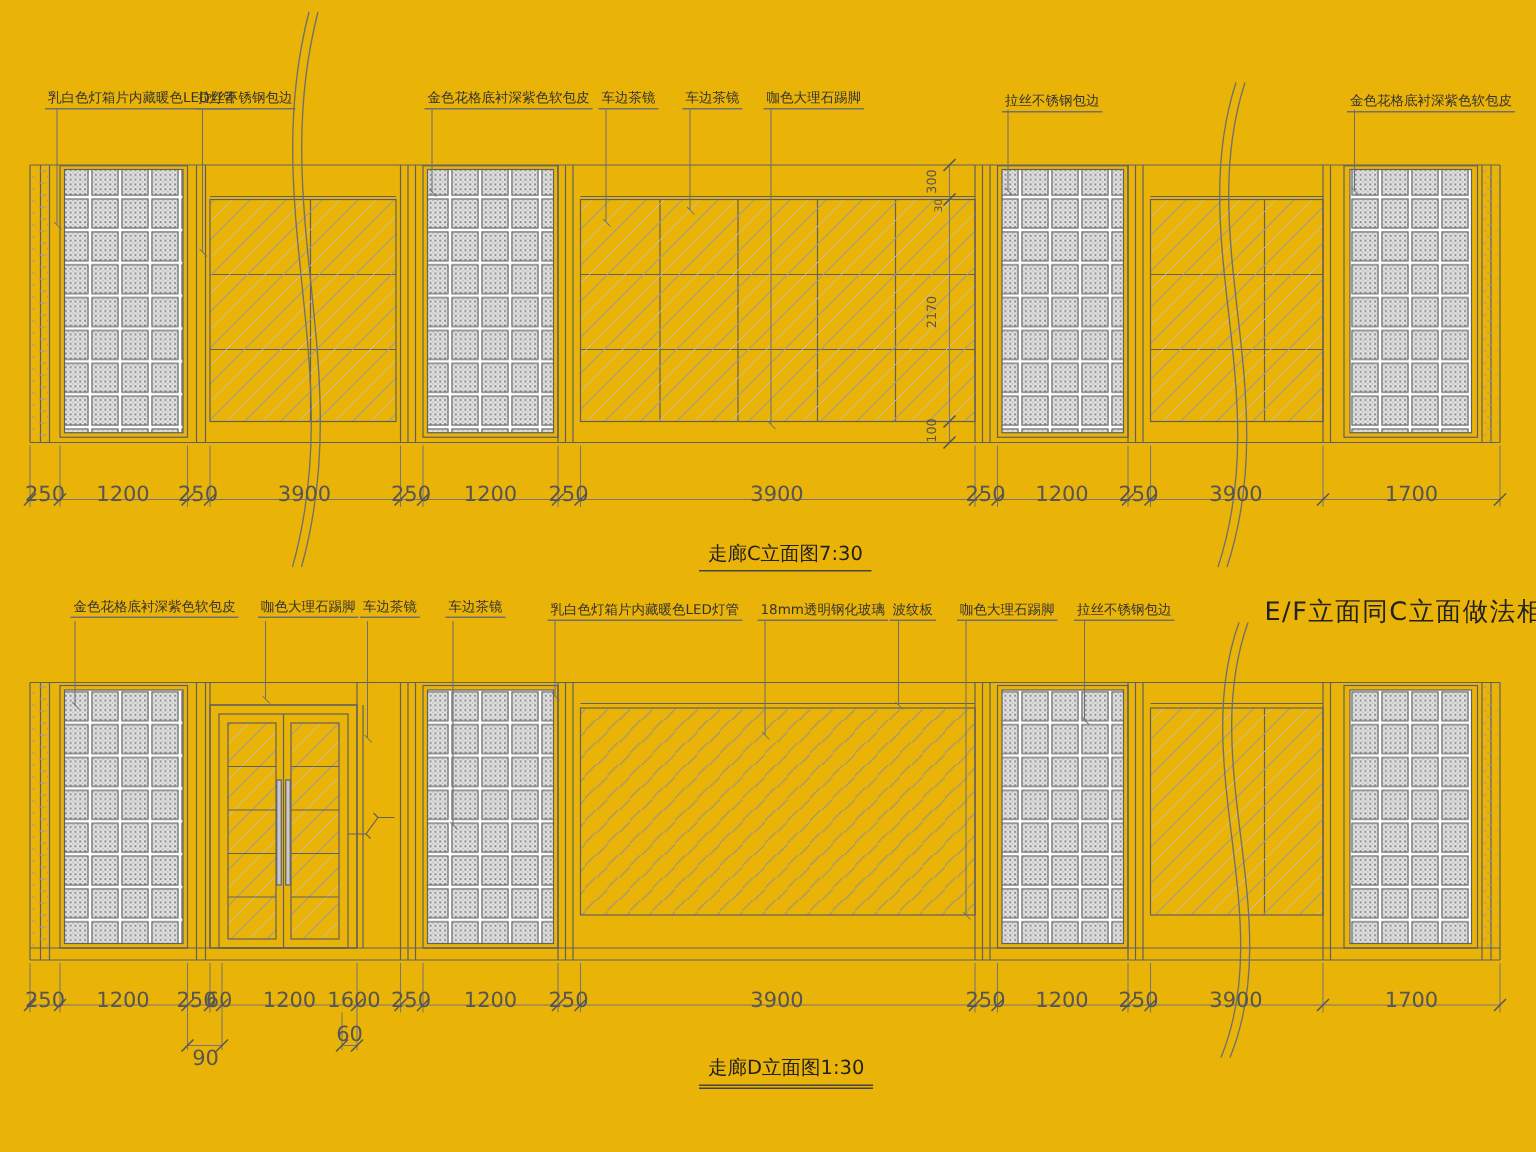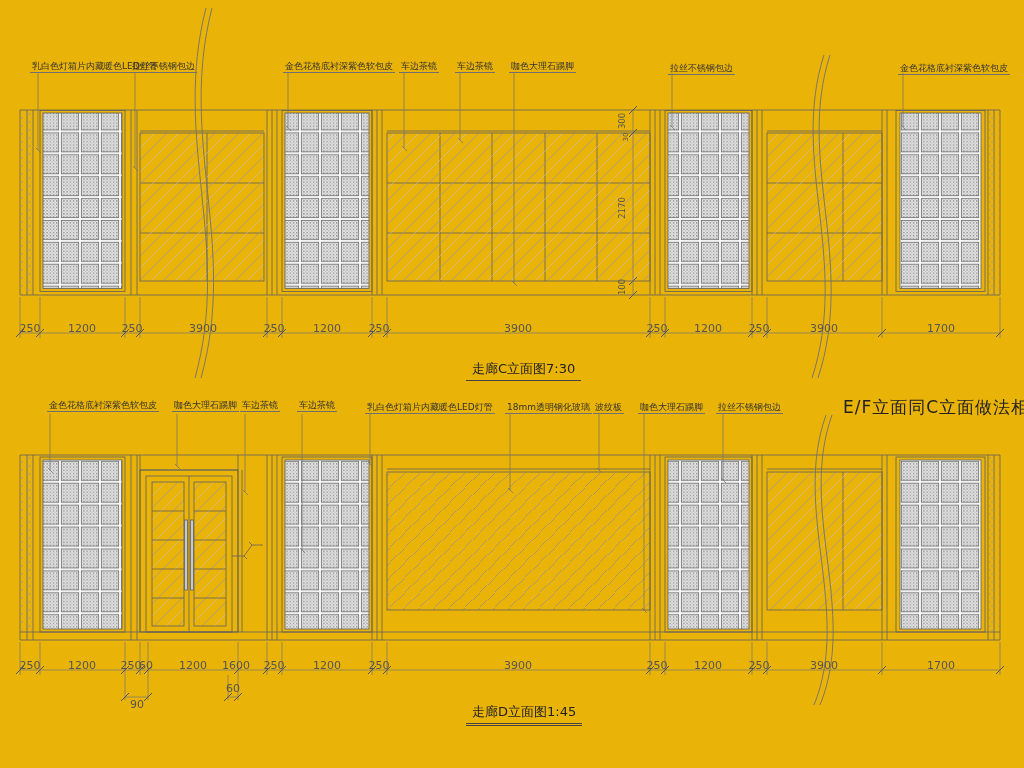--- a/index.html
+++ b/index.html
@@ -1,21 +1,21 @@
 <!DOCTYPE html>
 <html><head>
 <meta charset="utf-8">
 <style>
   html,body{margin:0;padding:0;background:#fff;}
   .canvas{position:relative;width:1024px;height:768px;background:#eab308;overflow:hidden;
           font-family:"DejaVu Sans",sans-serif;}
   svg{position:absolute;left:0;top:0;}
   .lbl{position:absolute;font-size:9px;line-height:10px;color:#333;white-space:nowrap;
        border-bottom:1px solid #707070;padding:0 2px 1px 2px;}
-  .dim{position:absolute;font-size:11px;color:#555;white-space:nowrap;transform:translateX(-50%);}
+  .dim{position:absolute;font-size:14px;color:#555;white-space:nowrap;transform:translateX(-50%);}
   .vdim{position:absolute;font-size:8.5px;color:#555;white-space:nowrap;
         transform:translate(-50%,-50%) rotate(-90deg);}
   .vdim.small{font-size:7px;}
   .title{position:absolute;font-size:13px;color:#222;white-space:nowrap;
          border-bottom:1px solid #444;padding:0 6px 2px 6px;}
   .title.dbl{border-bottom:3px double #444;}
   .note{position:absolute;font-size:17px;color:#222;white-space:nowrap;letter-spacing:1px;}
 </style>
 </head>
 <body>
@@ -192,21 +192,21 @@
 <div class="lbl" style="left:240px;top:400px">车边茶镜</div>
 <div class="lbl" style="left:297px;top:400px">车边茶镜</div>
 <div class="lbl" style="left:365px;top:402px">乳白色灯箱片内藏暖色LED灯管</div>
 <div class="lbl" style="left:505px;top:402px">18mm透明钢化玻璃</div>
 <div class="lbl" style="left:593px;top:402px">波纹板</div>
 <div class="lbl" style="left:638px;top:402px">咖色大理石踢脚</div>
 <div class="lbl" style="left:716px;top:402px">拉丝不锈钢包边</div>
 
 <div class="note" style="left:843px;top:396px">E/F立面同C立面做法相同</div>
 <div class="title" style="left:466px;top:360px">走廊C立面图7:30</div>
-<div class="title dbl" style="left:466px;top:703px">走廊D立面图1:45</div>
+<div class="title dbl" style="left:466px;top:703px">走廊D立面图1:30</div>
 
 <span class="dim" style="left:30px;top:322px">250</span>
 <span class="dim" style="left:82px;top:322px">1200</span>
 <span class="dim" style="left:132px;top:322px">250</span>
 <span class="dim" style="left:203px;top:322px">3900</span>
 <span class="dim" style="left:274px;top:322px">250</span>
 <span class="dim" style="left:327px;top:322px">1200</span>
 <span class="dim" style="left:379px;top:322px">250</span>
 <span class="dim" style="left:518px;top:322px">3900</span>
 <span class="dim" style="left:657px;top:322px">250</span>

